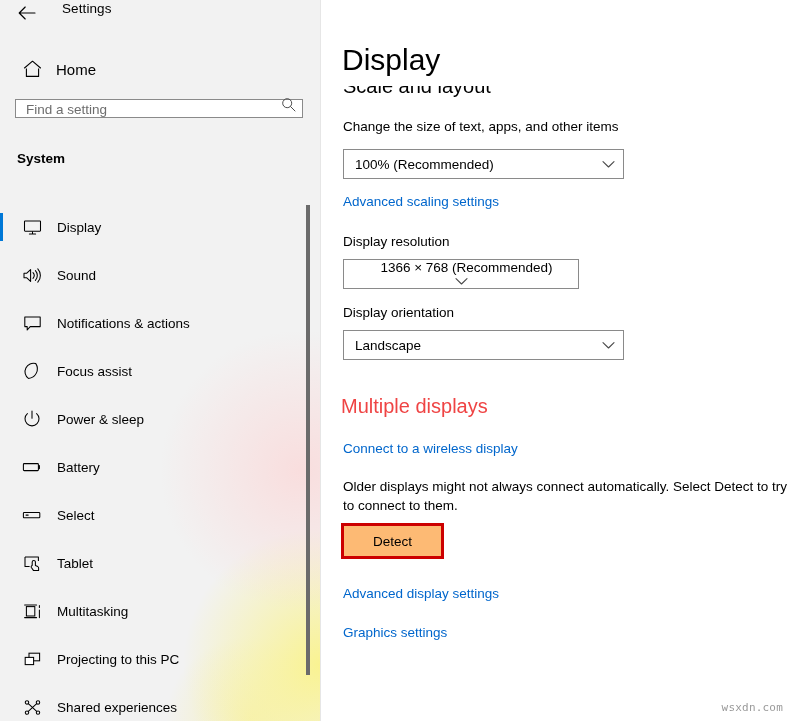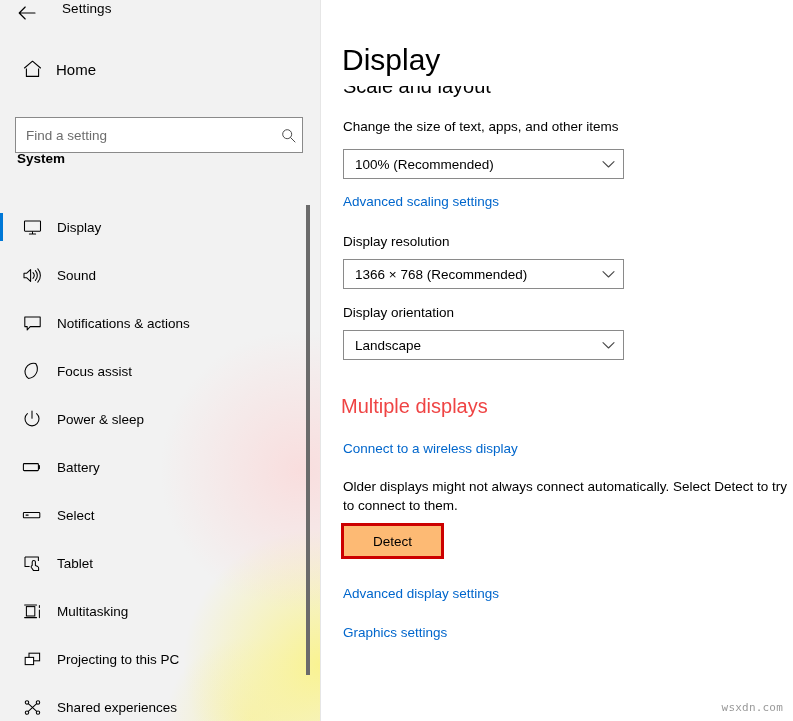--- a/index.html
+++ b/index.html
@@ -77,24 +77,24 @@
   #home-label {
     font-size: 15px; color: #000;
     margin-left: 4px;
     text-align: center;
   }
 
   
   #search-wrap {
     position: absolute;
     left: 15px; top: 99px;
-    width: 288px; height: 36px;
+    width: 288px; height: 19px;
     background: #ffffff;
     border: 1px solid #8a8a8a;
-    display: flex; align-items: center; margin-top: 18px;
+    display: flex; align-items: flex-end;
   }
   #search-input {
     flex: 1;
     border: 0; outline: 0;
     background: transparent;
     font-family: "Liberation Sans", sans-serif;
     font-size: 13.5px;
     color: #333;
     padding: 0 6px 0 10px;
   }
@@ -469,21 +469,21 @@
         <svg width="13" height="9" viewBox="0 0 13 9" aria-hidden="true">
           <path d="M1 1.6 L6.5 7 L12 1.6" stroke="currentColor" stroke-width="1.1" fill="none" stroke-linecap="round" stroke-linejoin="round"></path>
         </svg>
       </div>
     </div>
 
     <div class="link" style="left:22px; top:194px;">Advanced scaling settings</div>
 
     <div class="field-label" style="left:22px; top:234px;">Display resolution</div>
 
-    <div class="combo" style="left:22px; top:259px; width:281px;">
+    <div class="combo" style="left:22px; top:259px; width:236px;flex-direction:column;">
       <div class="combo-value">1366 × 768 (Recommended)</div>
       <div class="combo-arrow">
         <svg width="13" height="9" viewBox="0 0 13 9" aria-hidden="true">
           <path d="M1 1.6 L6.5 7 L12 1.6" stroke="currentColor" stroke-width="1.1" fill="none" stroke-linecap="round" stroke-linejoin="round"></path>
         </svg>
       </div>
     </div>
 
     <div class="field-label" style="left:22px; top:305px;">Display orientation</div>
 

